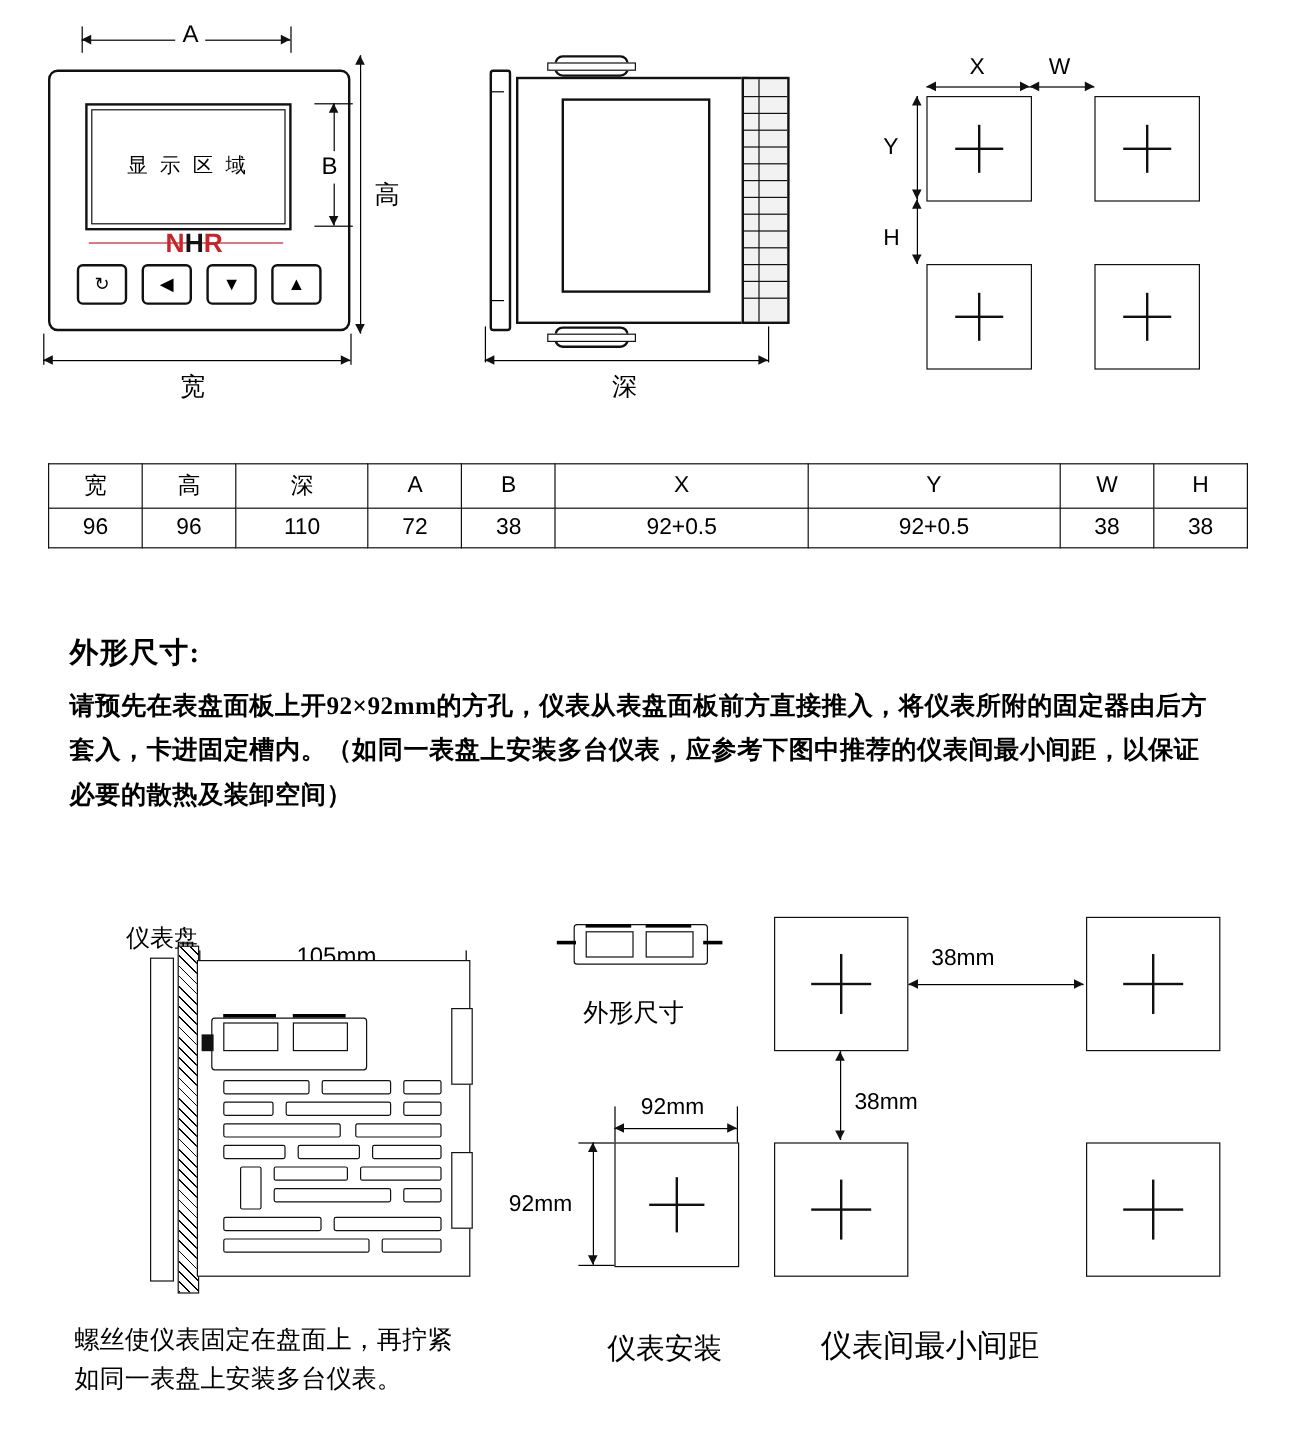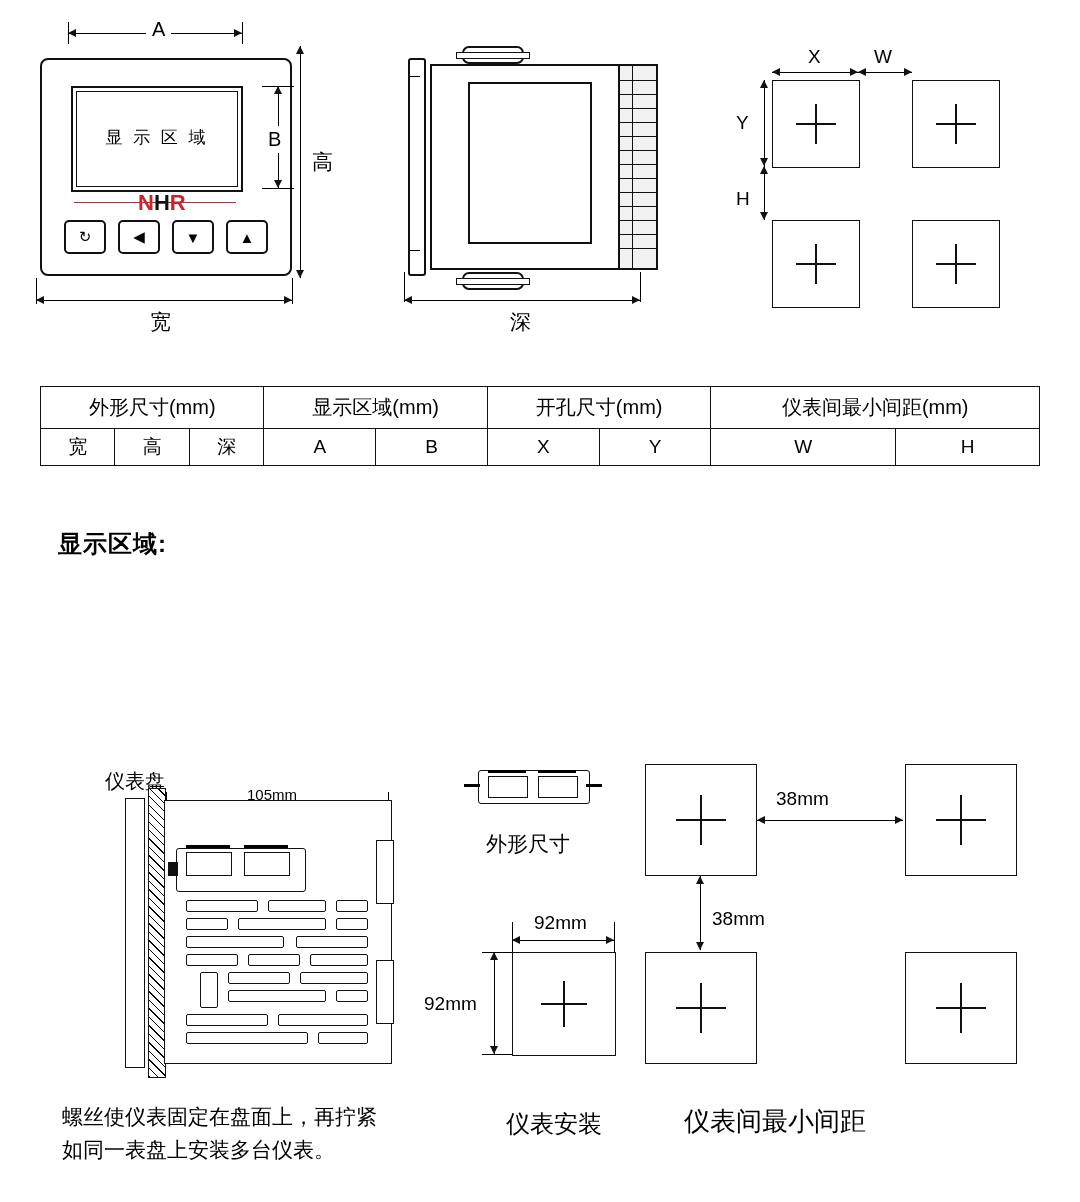--- a/index.html
+++ b/index.html
@@ -2,21 +2,21 @@
 <html><head>
 <meta charset="utf-8">
 <style>
   html,body{margin:0;padding:0;background:#ffffff;}
   body{width:1080px;height:1202px;position:relative;font-family:"Liberation Sans","DejaVu Sans",sans-serif;color:#000;}
   .page{position:relative;width:1080px;height:1202px;overflow:hidden;}
   .ln{position:absolute;background:#000;}
   .hl{height:1px;}
   .vl{width:1px;}
   .txt{position:absolute;white-space:nowrap;}
-  .cjk{font-family:Liberation Sans, sans-serif;}
+  .cjk{font-family:Liberation Serif, serif;}
 
   
   .front-body{
     position:absolute;left:40px;top:58px;width:248px;height:214px;
     border:2px solid #111;border-radius:8px;background:#fff;
   }
   .front-screen{
     position:absolute;left:29px;top:26px;width:168px;height:102px;
     border:2px solid #111;background:#fff;
   }
@@ -202,55 +202,61 @@
     <div class="txt" style="left:736px;top:112px;font-size:19px;">Y</div>
 
     <div class="ln vl" style="left:764px;top:166px;height:54px;"></div>
     <div class="arrow ar-u" style="left:760px;top:166px;"></div>
     <div class="arrow ar-d" style="left:760px;top:212px;"></div>
     <div class="txt" style="left:736px;top:188px;font-size:19px;">H</div>
   </div>
 
   <table class="tbl">
     <tbody>
-        <tr>
-      <td class="hdr cjk" colspan="3">外形尺寸(mm)</td>
-      <td class="hdr cjk" colspan="2">显示区域(mm)</td>
-      <td class="hdr cjk" colspan="2">开孔尺寸(mm)</td>
-      <td class="hdr cjk" colspan="2">仪表间最小间距(mm)</td>
-    </tr>
     <tr>
       <td class="cjk">宽</td>
       <td class="cjk">高</td>
       <td class="cjk">深</td>
       <td>A</td>
       <td>B</td>
       <td>X</td>
       <td>Y</td>
       <td>W</td>
       <td>H</td>
     </tr>
+    <tr>
+      <td>96</td>
+      <td>96</td>
+      <td>110</td>
+      <td>72</td>
+      <td>38</td>
+      <td>92+0.5</td>
+      <td>92+0.5</td>
+      <td>38</td>
+      <td>38</td>
+    </tr>
   </tbody>
     </table>
 
-  <div class="heading cjk">显示区域:</div>
+  <div class="heading cjk">外形尺寸:</div>
+  <div class="para cjk">请预先在表盘面板上开92×92mm的方孔，仪表从表盘面板前方直接推入，将仪表所附的固定器由后方套入，卡进固定槽内。（如同一表盘上安装多台仪表，应参考下图中推荐的仪表间最小间距，以保证必要的散热及装卸空间）</div>
 
   <div>
     <div class="cap cjk" style="left:105px;top:768px;">仪表盘</div>
     <div class="ln hl" style="left:150px;top:786px;width:14px;"></div>
 
     <div class="panel-plate"></div>
     <div class="panel-hatch"></div>
 
     <div class="ln vl" style="left:166px;top:792px;height:30px;"></div>
     <div class="ln vl" style="left:388px;top:792px;height:30px;"></div>
     <div class="ln hl" style="left:166px;top:812px;width:222px;"></div>
     <div class="arrow ar-l" style="left:166px;top:808px;"></div>
     <div class="arrow ar-r" style="left:380px;top:808px;"></div>
-    <div class="txt" style="left:242px;top:786px;font-size:15px;background:#fff;padding:0 5px;">105mm</div>
+    <div class="txt" style="left:242px;top:786px;font-size:20px;background:#fff;padding:0 5px;">105mm</div>
 
     <div class="meter-out"></div>
     <div class="meter-step" style="left:376px;top:840px;width:16px;height:62px;"></div>
     <div class="meter-step" style="left:376px;top:960px;width:16px;height:62px;"></div>
 
     <div class="bracket" style="left:176px;top:848px;width:128px;height:42px;border-radius:3px;"></div>
     <div class="bracket" style="left:186px;top:852px;width:44px;height:22px;"></div>
     <div class="bracket" style="left:244px;top:852px;width:44px;height:22px;"></div>
     <div class="ln hl" style="left:186px;top:845px;width:44px;height:3px;"></div>
     <div class="ln hl" style="left:244px;top:845px;width:44px;height:3px;"></div>

